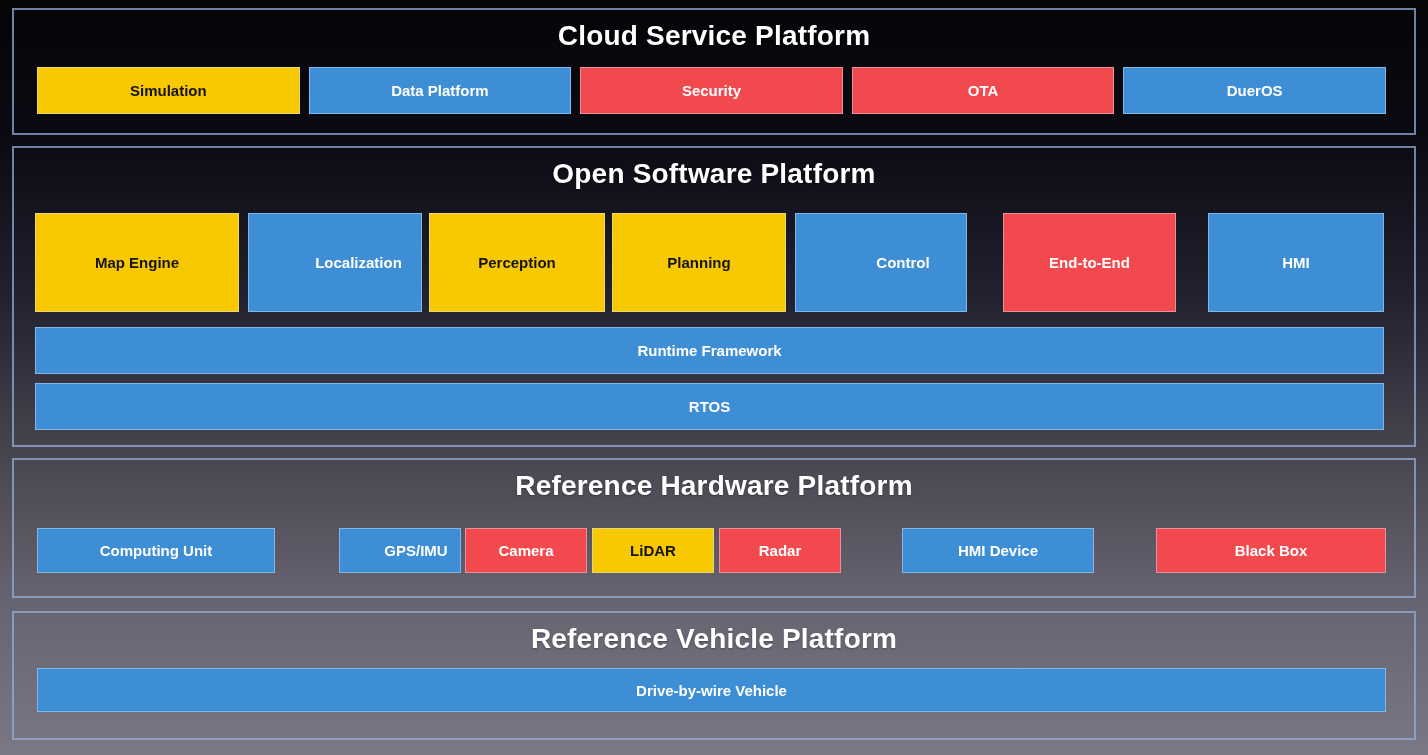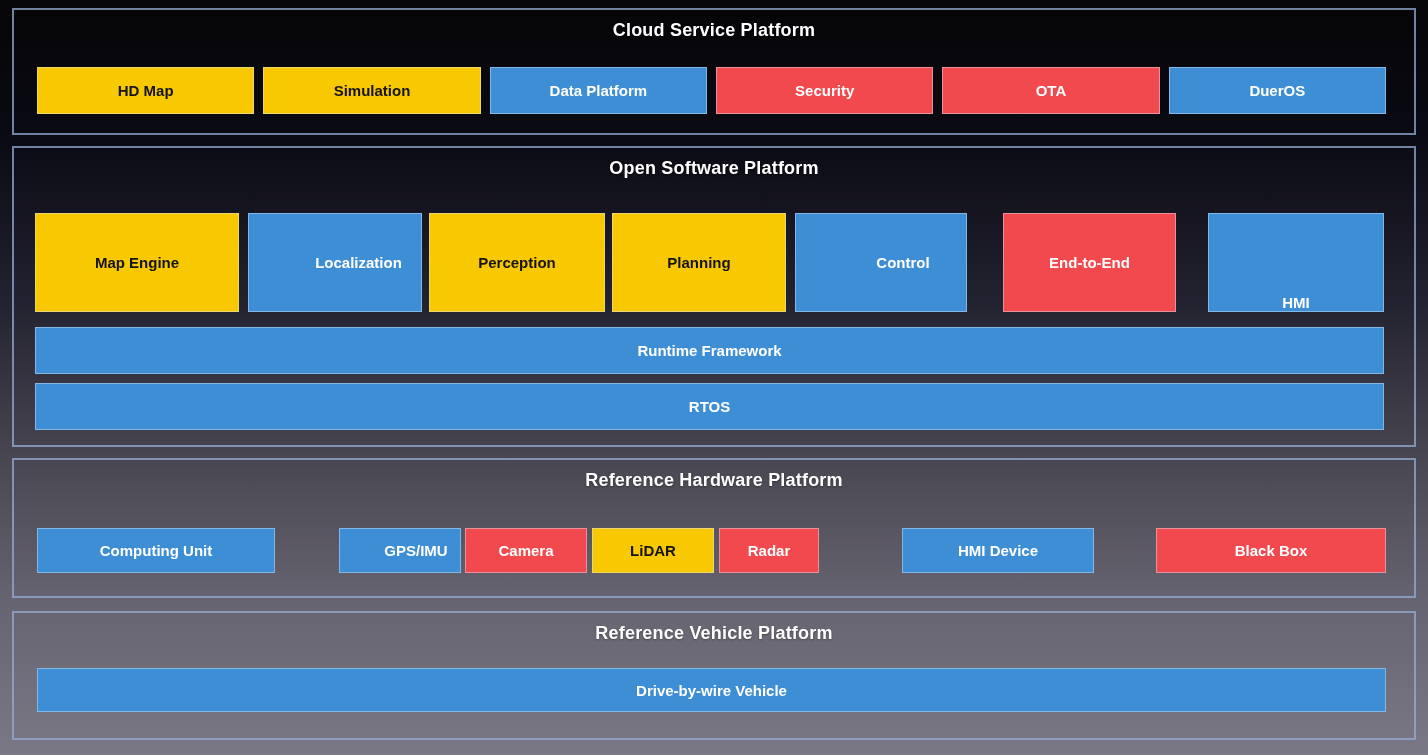--- a/index.html
+++ b/index.html
@@ -18,21 +18,21 @@
     box-sizing:border-box;
   }
   #section-cloud   {top:8px;  height:127px;}
   #section-software{top:146px;height:301px;}
   #section-hardware{top:458px;height:140px;}
   #section-vehicle {top:611px;height:129px;}
 
   .section-title{
     position:absolute;top:10px;left:0;right:0;
     text-align:center;
-    font-size:18px;font-weight:bold;color:#ffffff;
+    font-size:28px;font-weight:bold;color:#ffffff;
     letter-spacing:0.2px;
     text-shadow:0 1px 2px rgba(0,0,0,0.35);
   }
 
   .box{
     position:absolute;
     display:flex;align-items:center;justify-content:center;
     font-size:15px;font-weight:bold;color:#ffffff;
     border:1px solid rgba(215,232,250,0.45);
     box-sizing:border-box;
@@ -60,38 +60,35 @@
   .sw-bar{left:21px;width:1349px;height:47px;}
   #bar-runtime{top:179px;}
   #bar-rtos   {top:235px;}
 
   
   .hw-box{top:68px;height:45px;}
   #hw-cu   {left:23px;  width:238px;}
   #hw-gps  {left:325px; width:122px;padding-left:32px;}
   #hw-cam  {left:451px; width:122px;}
   #hw-lidar{left:578px; width:122px;}
-  #hw-radar{left:705px; width:100px;}
+  #hw-radar{left:705px; width:122px;}
   #hw-hmi  {left:888px; width:192px;}
   #hw-bb   {left:1142px;width:230px;}
 
   
   #vh-dbw{left:23px;top:55px;width:1349px;height:44px;text-align:center;}
 </style>
 </head>
 <body>
 
 <div id="stage">
 
   <div class="section" id="section-cloud">
     <div class="section-title">Cloud Service Platform</div>
     <div class="cloud-row">
-      <div class="box" data-color="yellow" style="background: rgb(248, 200, 0);">
-        <span>HD Map</span>
-      </div>
       <div class="box" data-color="yellow" style="background: rgb(248, 200, 0);">
         <span>Simulation</span>
       </div>
       <div class="box" data-color="blue" style="background: rgb(62, 142, 214);">
         <span>Data Platform</span>
       </div>
       <div class="box" data-color="red" style="background: rgb(242, 73, 78);">
         <span>Security</span>
       </div>
       <div class="box" data-color="red" style="background: rgb(242, 73, 78);">
@@ -117,21 +114,21 @@
     </div>
     <div class="box sw-module" id="sw-plan" data-color="yellow" style="background: rgb(248, 200, 0);">
       <span>Planning</span>
     </div>
     <div class="box sw-module" id="sw-ctrl" data-color="blue" style="background: rgb(62, 142, 214);">
       <span>Control</span>
     </div>
     <div class="box sw-module" id="sw-e2e" data-color="red" style="background: rgb(242, 73, 78);">
       <span>End-to-End</span>
     </div>
-    <div class="box sw-module" id="sw-hmi" data-color="blue" style="background: rgb(62, 142, 214); align-items: flex-end;">
+    <div class="box sw-module" id="sw-hmi" data-color="blue" style="background: rgb(62, 142, 214);">
       <span>HMI</span>
     </div>
 
     <div class="box sw-bar" id="bar-runtime" data-color="blue" style="background: rgb(62, 142, 214);">
       <span>Runtime Framework</span>
     </div>
     <div class="box sw-bar" id="bar-rtos" data-color="blue" style="background: rgb(62, 142, 214);">
       <span>RTOS</span>
     </div>
   </div>

